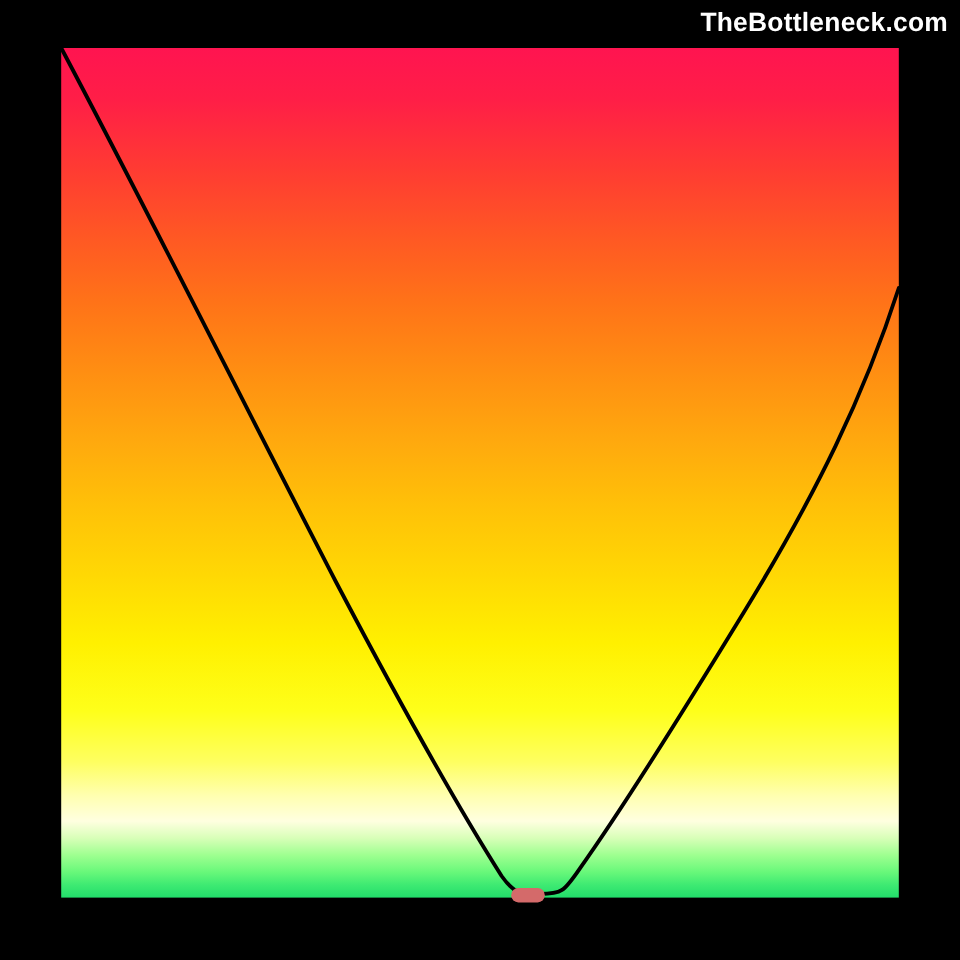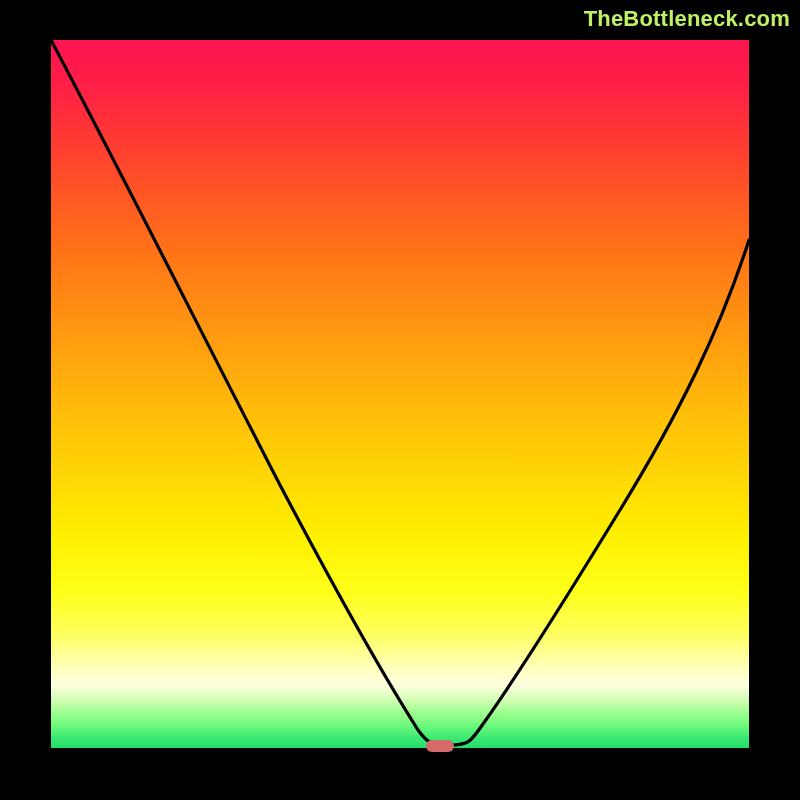--- a/index.html
+++ b/index.html
@@ -42,21 +42,21 @@
       #9eff90 95%,
       #68f87a 97%,
       #3eea72 98.5%,
       #22dd6b 100%
     );
   }
   .watermark {
     position: absolute;
     top: 6px;
     right: 10px;
-    color: #bef264;
+    color: #ffffff;
     font-size: 22px;
     font-weight: 600;
     letter-spacing: 0.2px;
     user-select: none;
   }
   svg.overlay {
     position: absolute;
     left: 0;
     top: 0;
     width: 800px;

